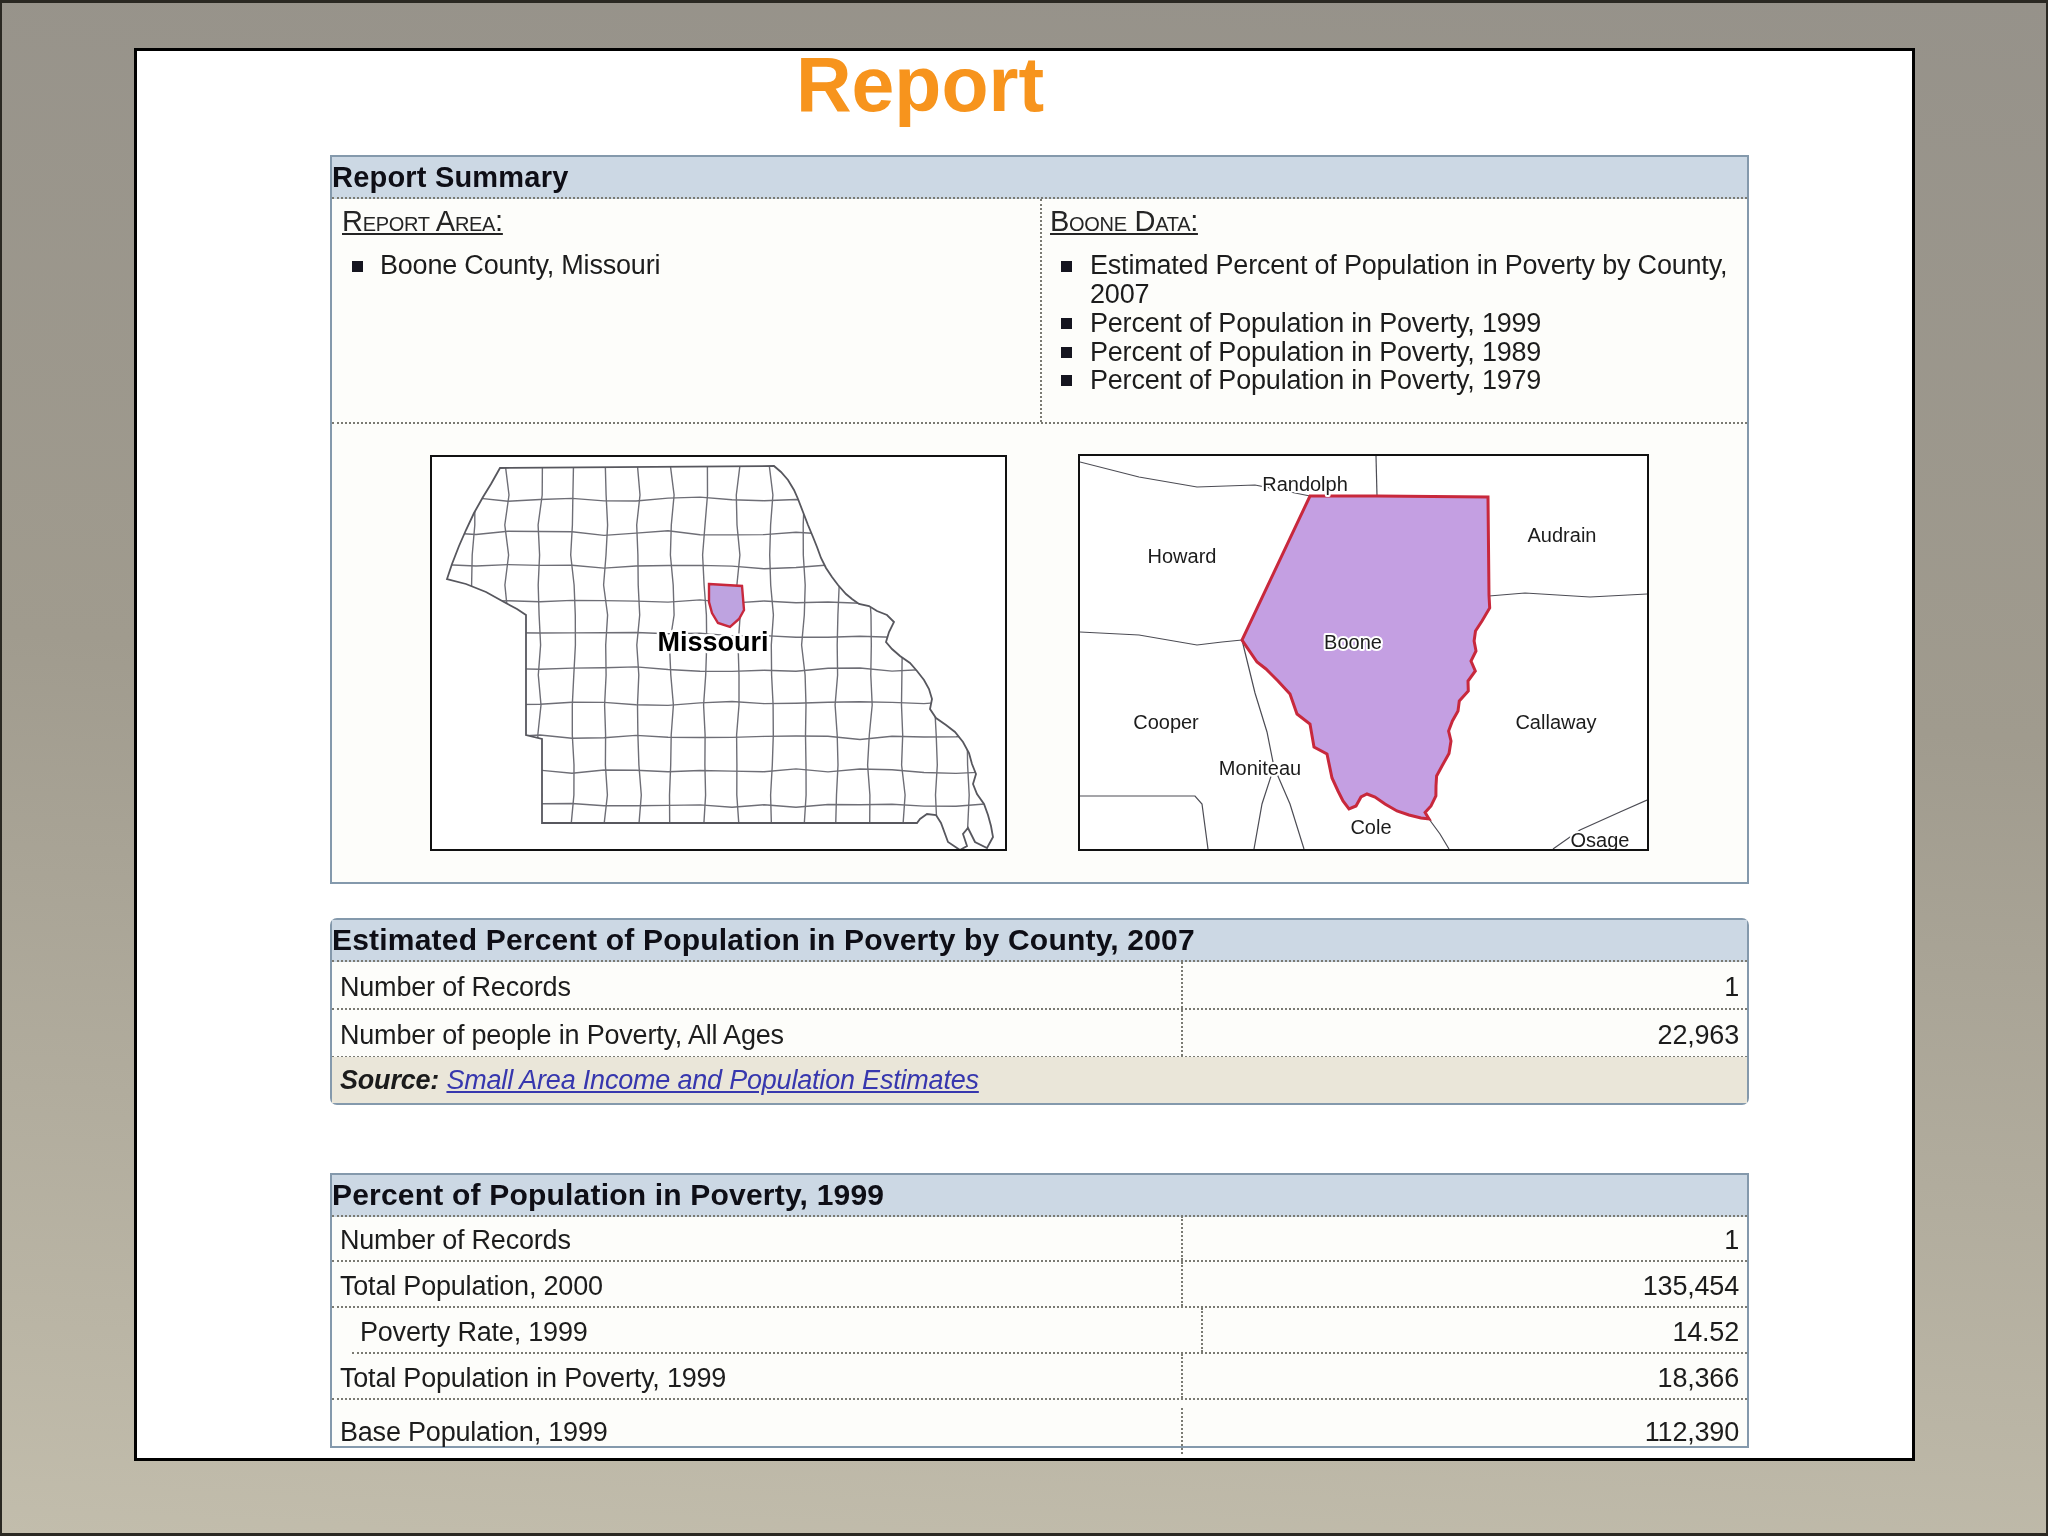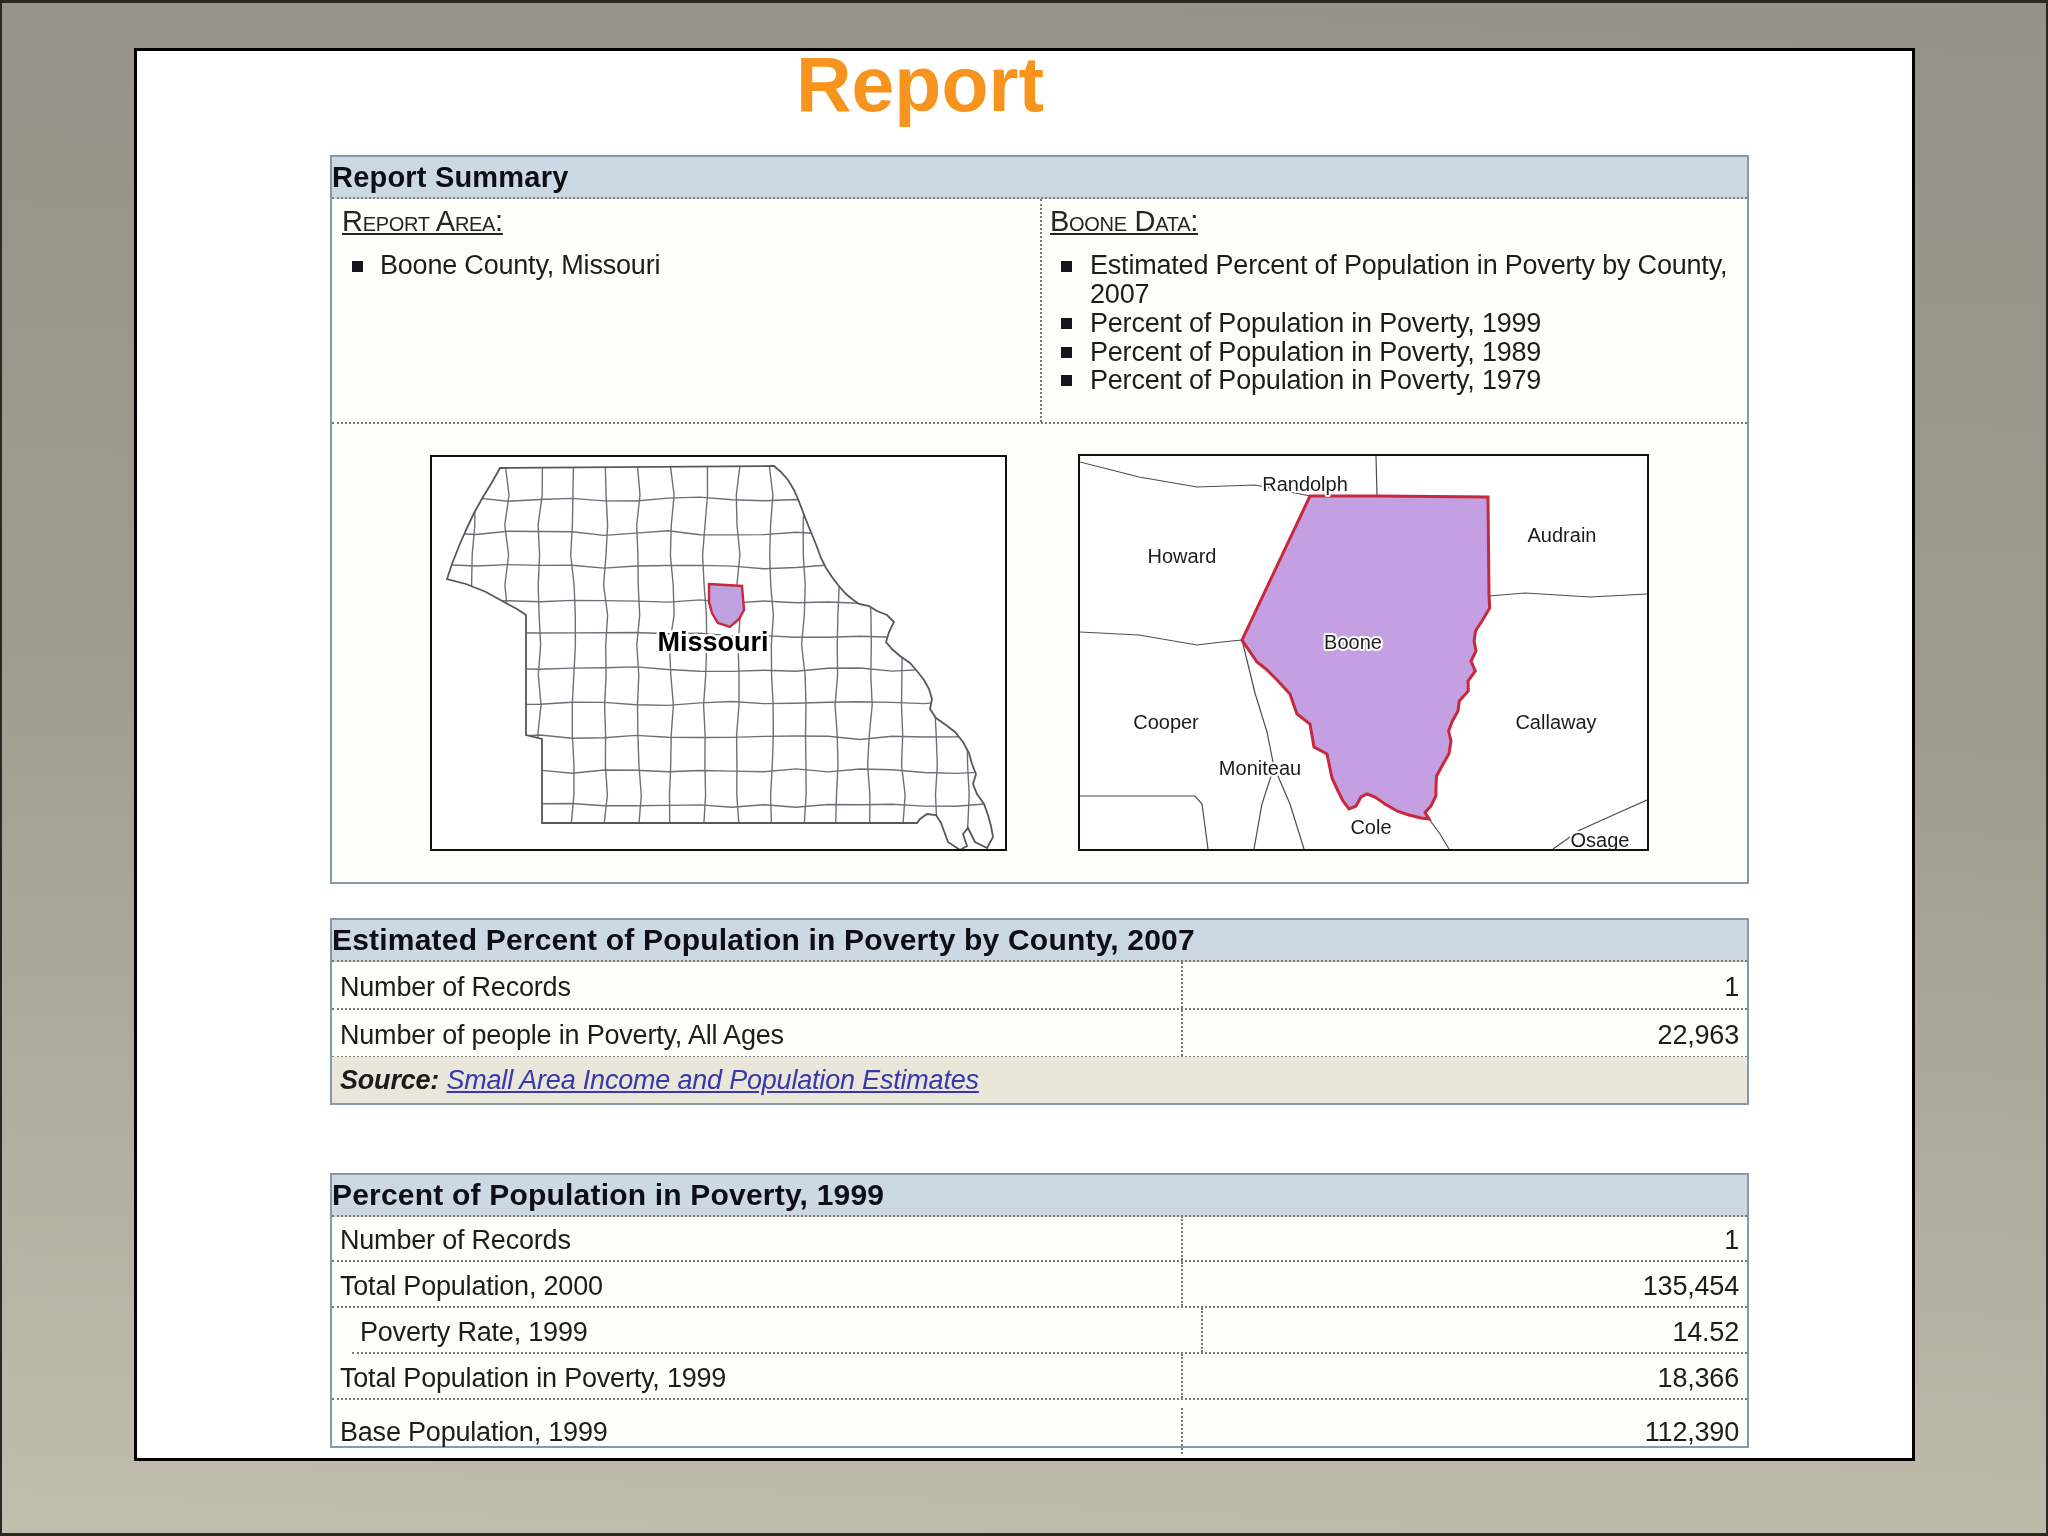--- a/index.html
+++ b/index.html
@@ -125,21 +125,21 @@
         <text x="482" y="86" text-anchor="middle">Audrain</text>
         <text x="273" y="193" text-anchor="middle">Boone</text>
         <text x="86" y="273" text-anchor="middle">Cooper</text>
         <text x="180" y="319" text-anchor="middle">Moniteau</text>
         <text x="476" y="273" text-anchor="middle">Callaway</text>
         <text x="291" y="378" text-anchor="middle">Cole</text>
         <text x="520" y="391" text-anchor="middle">Osage</text>
       </g>
 </svg></div>
 
-<div class="tbl" style="left:330px; top:918px; width:1419px; height:187px;">
+<div class="tbl" style="left:330px; top:918px; width:1419px; height:187px;border-radius:7px;">
   <div class="hdr">Estimated Percent of Population in Poverty by County, 2007</div>
   <div class="vrow" style="top:42px; height:48px;">
     <div class="vdiv"></div>
     <div class="lbl txt" style="top:10px;">Number of Records</div>
     <div class="val txt" style="top:10px;">1</div>
   </div>
   <div class="vrow" style="top:90px; height:48px;">
     <div class="vdiv"></div>
     <div class="lbl txt" style="top:10px;">Number of people in Poverty, All Ages</div>
     <div class="val txt" style="top:10px;">22,963</div>

